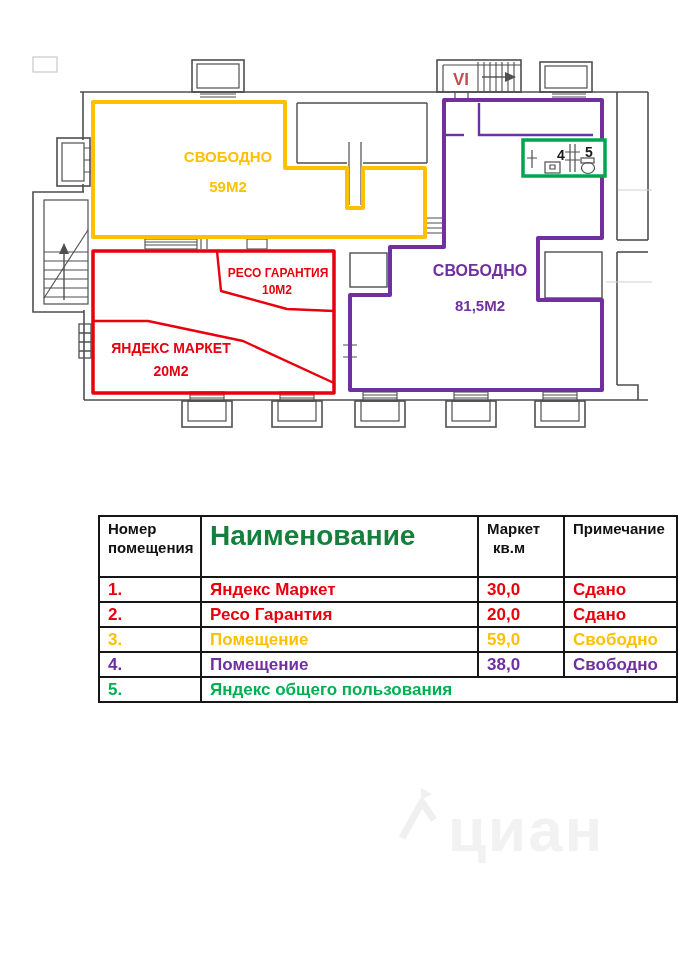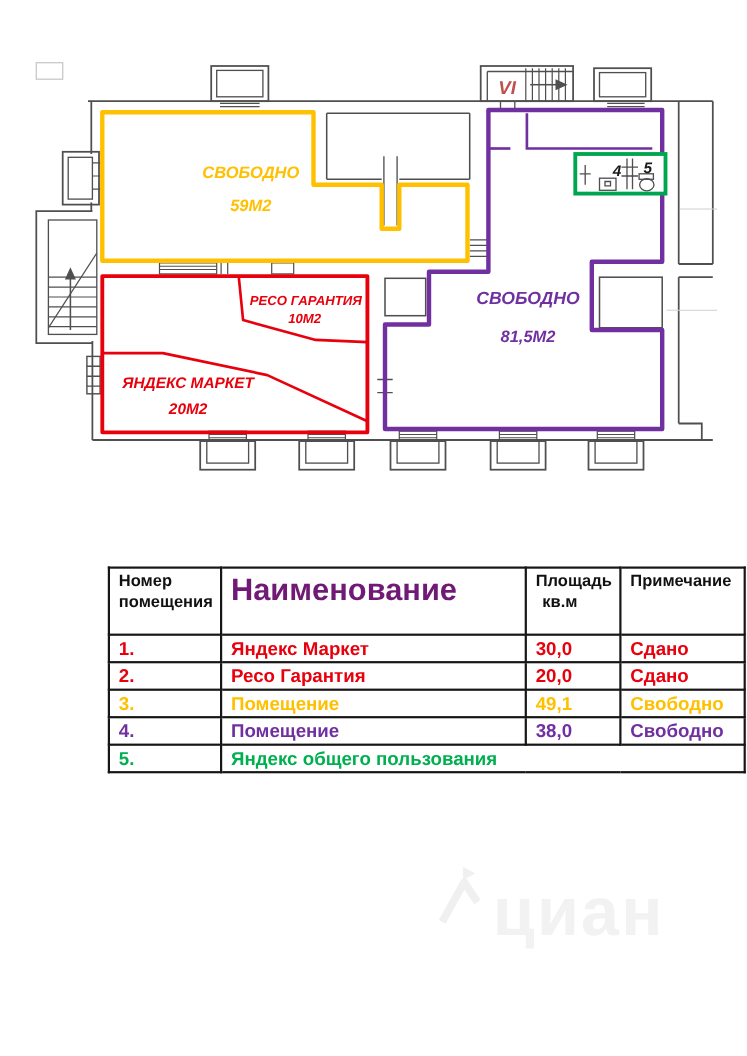--- a/index.html
+++ b/index.html
@@ -1,32 +1,32 @@
 <!DOCTYPE html>
 <html><head>
 <meta charset="utf-8">
 <style>
   html,body{margin:0;padding:0;background:#ffffff;}
   body{width:679px;height:960px;position:relative;overflow:hidden;
        font-family:"Liberation Sans",sans-serif;}
-  .plan-wrap{position:absolute;left:0;top:0;width:679px;height:460px;font-style:italic;}
+  .plan-wrap{position:absolute;left:0;top:0;width:679px;height:460px;}
   svg text{font-family:"Liberation Sans","DejaVu Sans",sans-serif;font-weight:bold;}
 
   
   .room-table{position:absolute;left:98px;top:515px;border-collapse:collapse;
               table-layout:fixed;width:538px;}
   .room-table td,.room-table th{border:2px solid #161616;padding:0 0 0 8px;
               text-align:left;vertical-align:middle;overflow:hidden;white-space:nowrap;margin-left:35px;}
   .room-table th{vertical-align:top;padding-top:3px;}
   .c-num{width:92px;}
   .c-name{width:267px;}
   .c-area{width:76px;}
   .c-note{width:103px;}
   .hdr-small{font-size:15px;font-weight:bold;color:#111;line-height:1.25;}
-  .hdr-big{font-size:28px;font-weight:bold;color:#701a75;vertical-align:bottom;padding-bottom:2px;}
+  .hdr-big{font-size:28px;font-weight:bold;color:#15803d;vertical-align:bottom;padding-bottom:2px;}
   .room-table thead tr{height:61px;}
   .room-table tbody tr{height:25px;font-size:17px;font-weight:bold;}
 
   
   .watermark{position:absolute;left:388px;top:786px;width:260px;height:92px;
              color:#f2f2f2;}
   .wm-text{position:absolute;left:60px;top:8px;font-size:62px;font-weight:bold;
            letter-spacing:2px;color:#f2f2f2;}
 </style>
 </head>
@@ -193,21 +193,21 @@
   <thead>
     <tr>
       <th class="c-num hdr-small">
         <span>Номер</span><br>
         <span>помещения</span>
       </th>
       <th class="c-name hdr-big">
         <span>Наименование</span>
       </th>
       <th class="c-area hdr-small">
-        <span>Площадь</span><br>
+        <span>Маркет</span><br>
         <span style="padding-left:6px">кв.м</span>
       </th>
       <th class="c-note hdr-small">
         <span>Примечание</span>
       </th>
     </tr>
   </thead>
   <tbody>
     <tr style="color: rgb(232, 0, 13);">
       <td>1.</td>
@@ -217,21 +217,21 @@
     </tr>
     <tr style="color: rgb(232, 0, 13);">
       <td>2.</td>
       <td>Ресо Гарантия</td>
       <td>20,0</td>
       <td>Сдано</td>
     </tr>
     <tr style="color: rgb(255, 192, 0);">
       <td>3.</td>
       <td>Помещение</td>
-      <td>49,1</td>
+      <td>59,0</td>
       <td>Свободно</td>
     </tr>
     <tr style="color: rgb(112, 48, 160);">
       <td>4.</td>
       <td>Помещение</td>
       <td>38,0</td>
       <td>Свободно</td>
     </tr>
     <tr style="color: rgb(0, 176, 80);">
       <td>5.</td>

